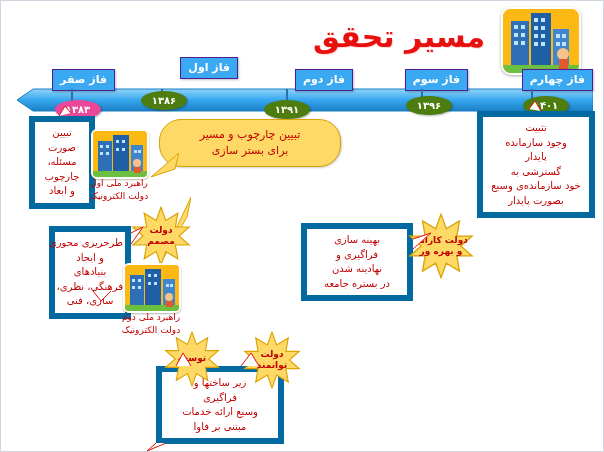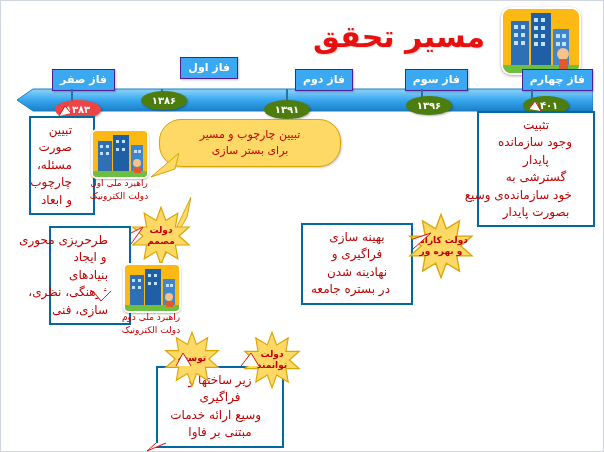--- a/index.html
+++ b/index.html
@@ -67,35 +67,35 @@
     position:absolute;
     width:46px;height:19px;
     border-radius:50%;
     color:#ffffff;
     font-size:10px;
     font-weight:bold;
     display:flex;align-items:center;justify-content:center;
     box-shadow:1px 1px 2px rgba(0,0,0,.3);
   }
   .year.red{background:#4d7c0f;}
-  .year.green{background:#ef4444;}
+  .year.green{background:#ec4899;}
 
   
   .tick{position:absolute;background:#2a6fae;width:2px;}
 
   
   .callout{
     position:absolute;
     background:#ffffff;
-    border:2px solid #0369a1;
+    border:6px solid #0369a1;
     color:#c00000;
-    font-size:12px;
+    font-size:10px;
     line-height:1.45;
     text-align:center;
-    padding:4px 21px;
+    padding:4px 2px;
     box-sizing:border-box;
   }
   .callout .line{display:block;white-space:nowrap;}
 
   
   .balloon{
     position:absolute;
     background:#ffd966;
     border:1px solid #d9a404;
     border-radius:22px;

